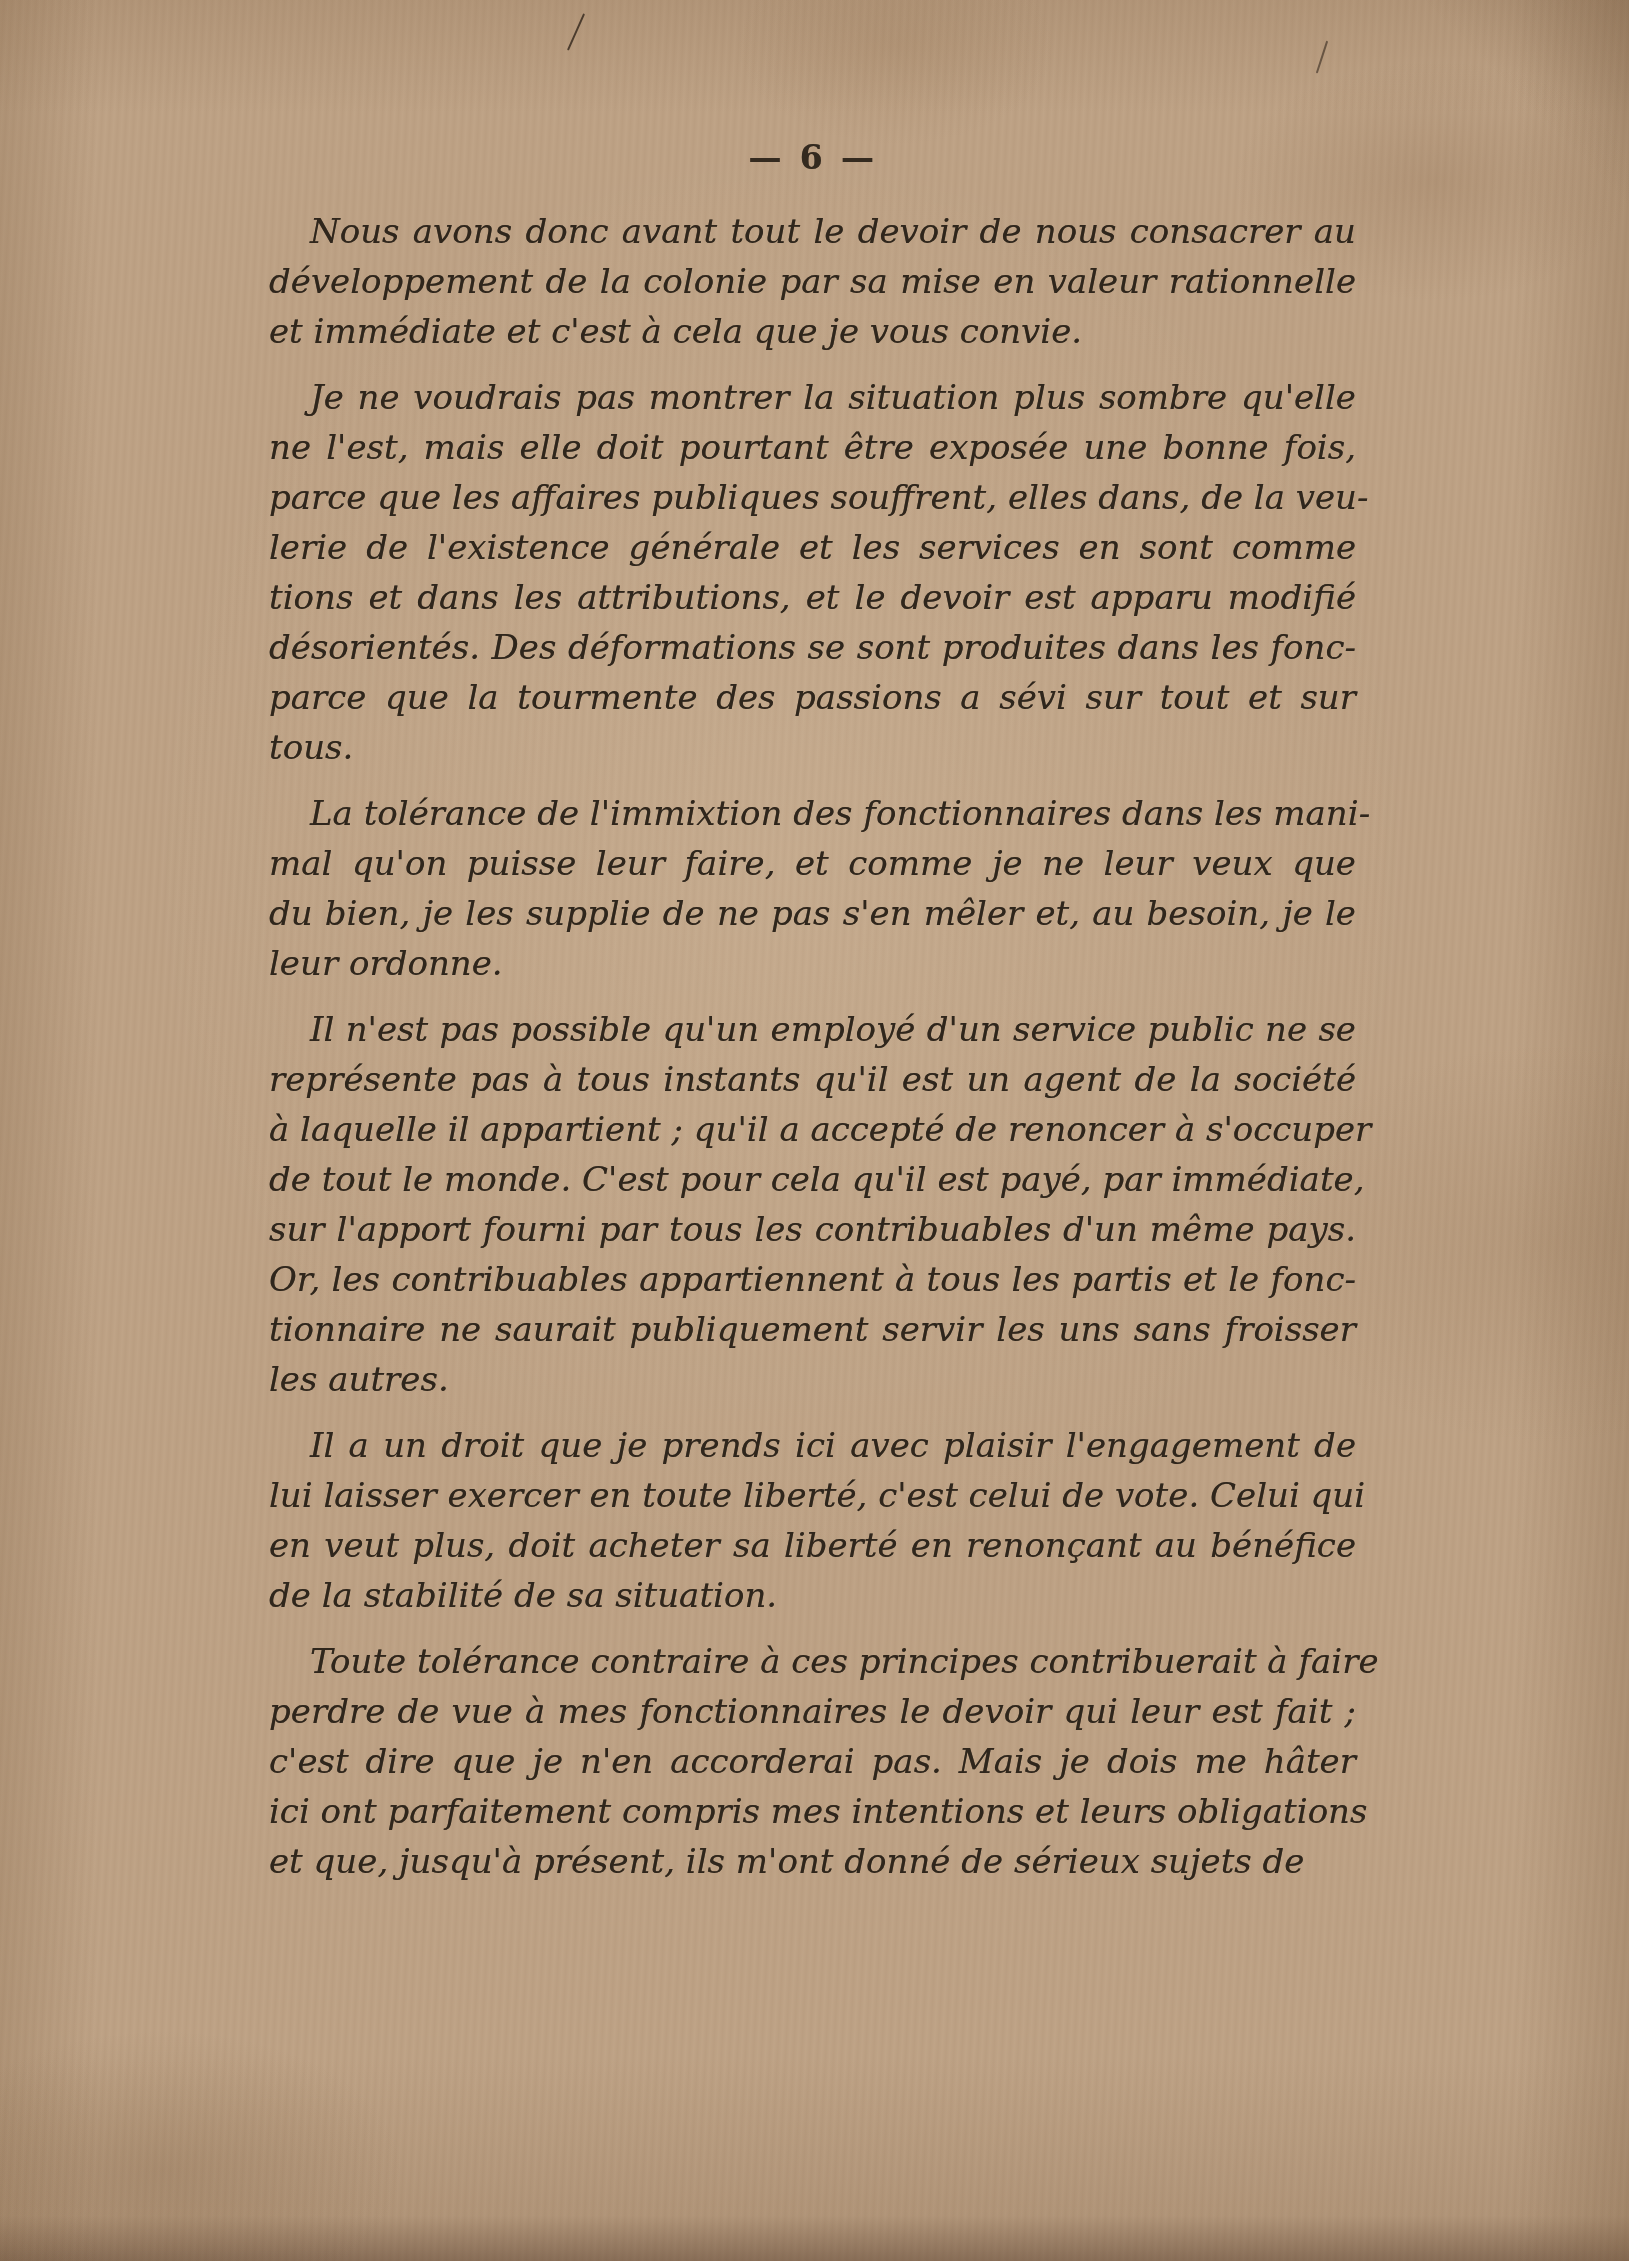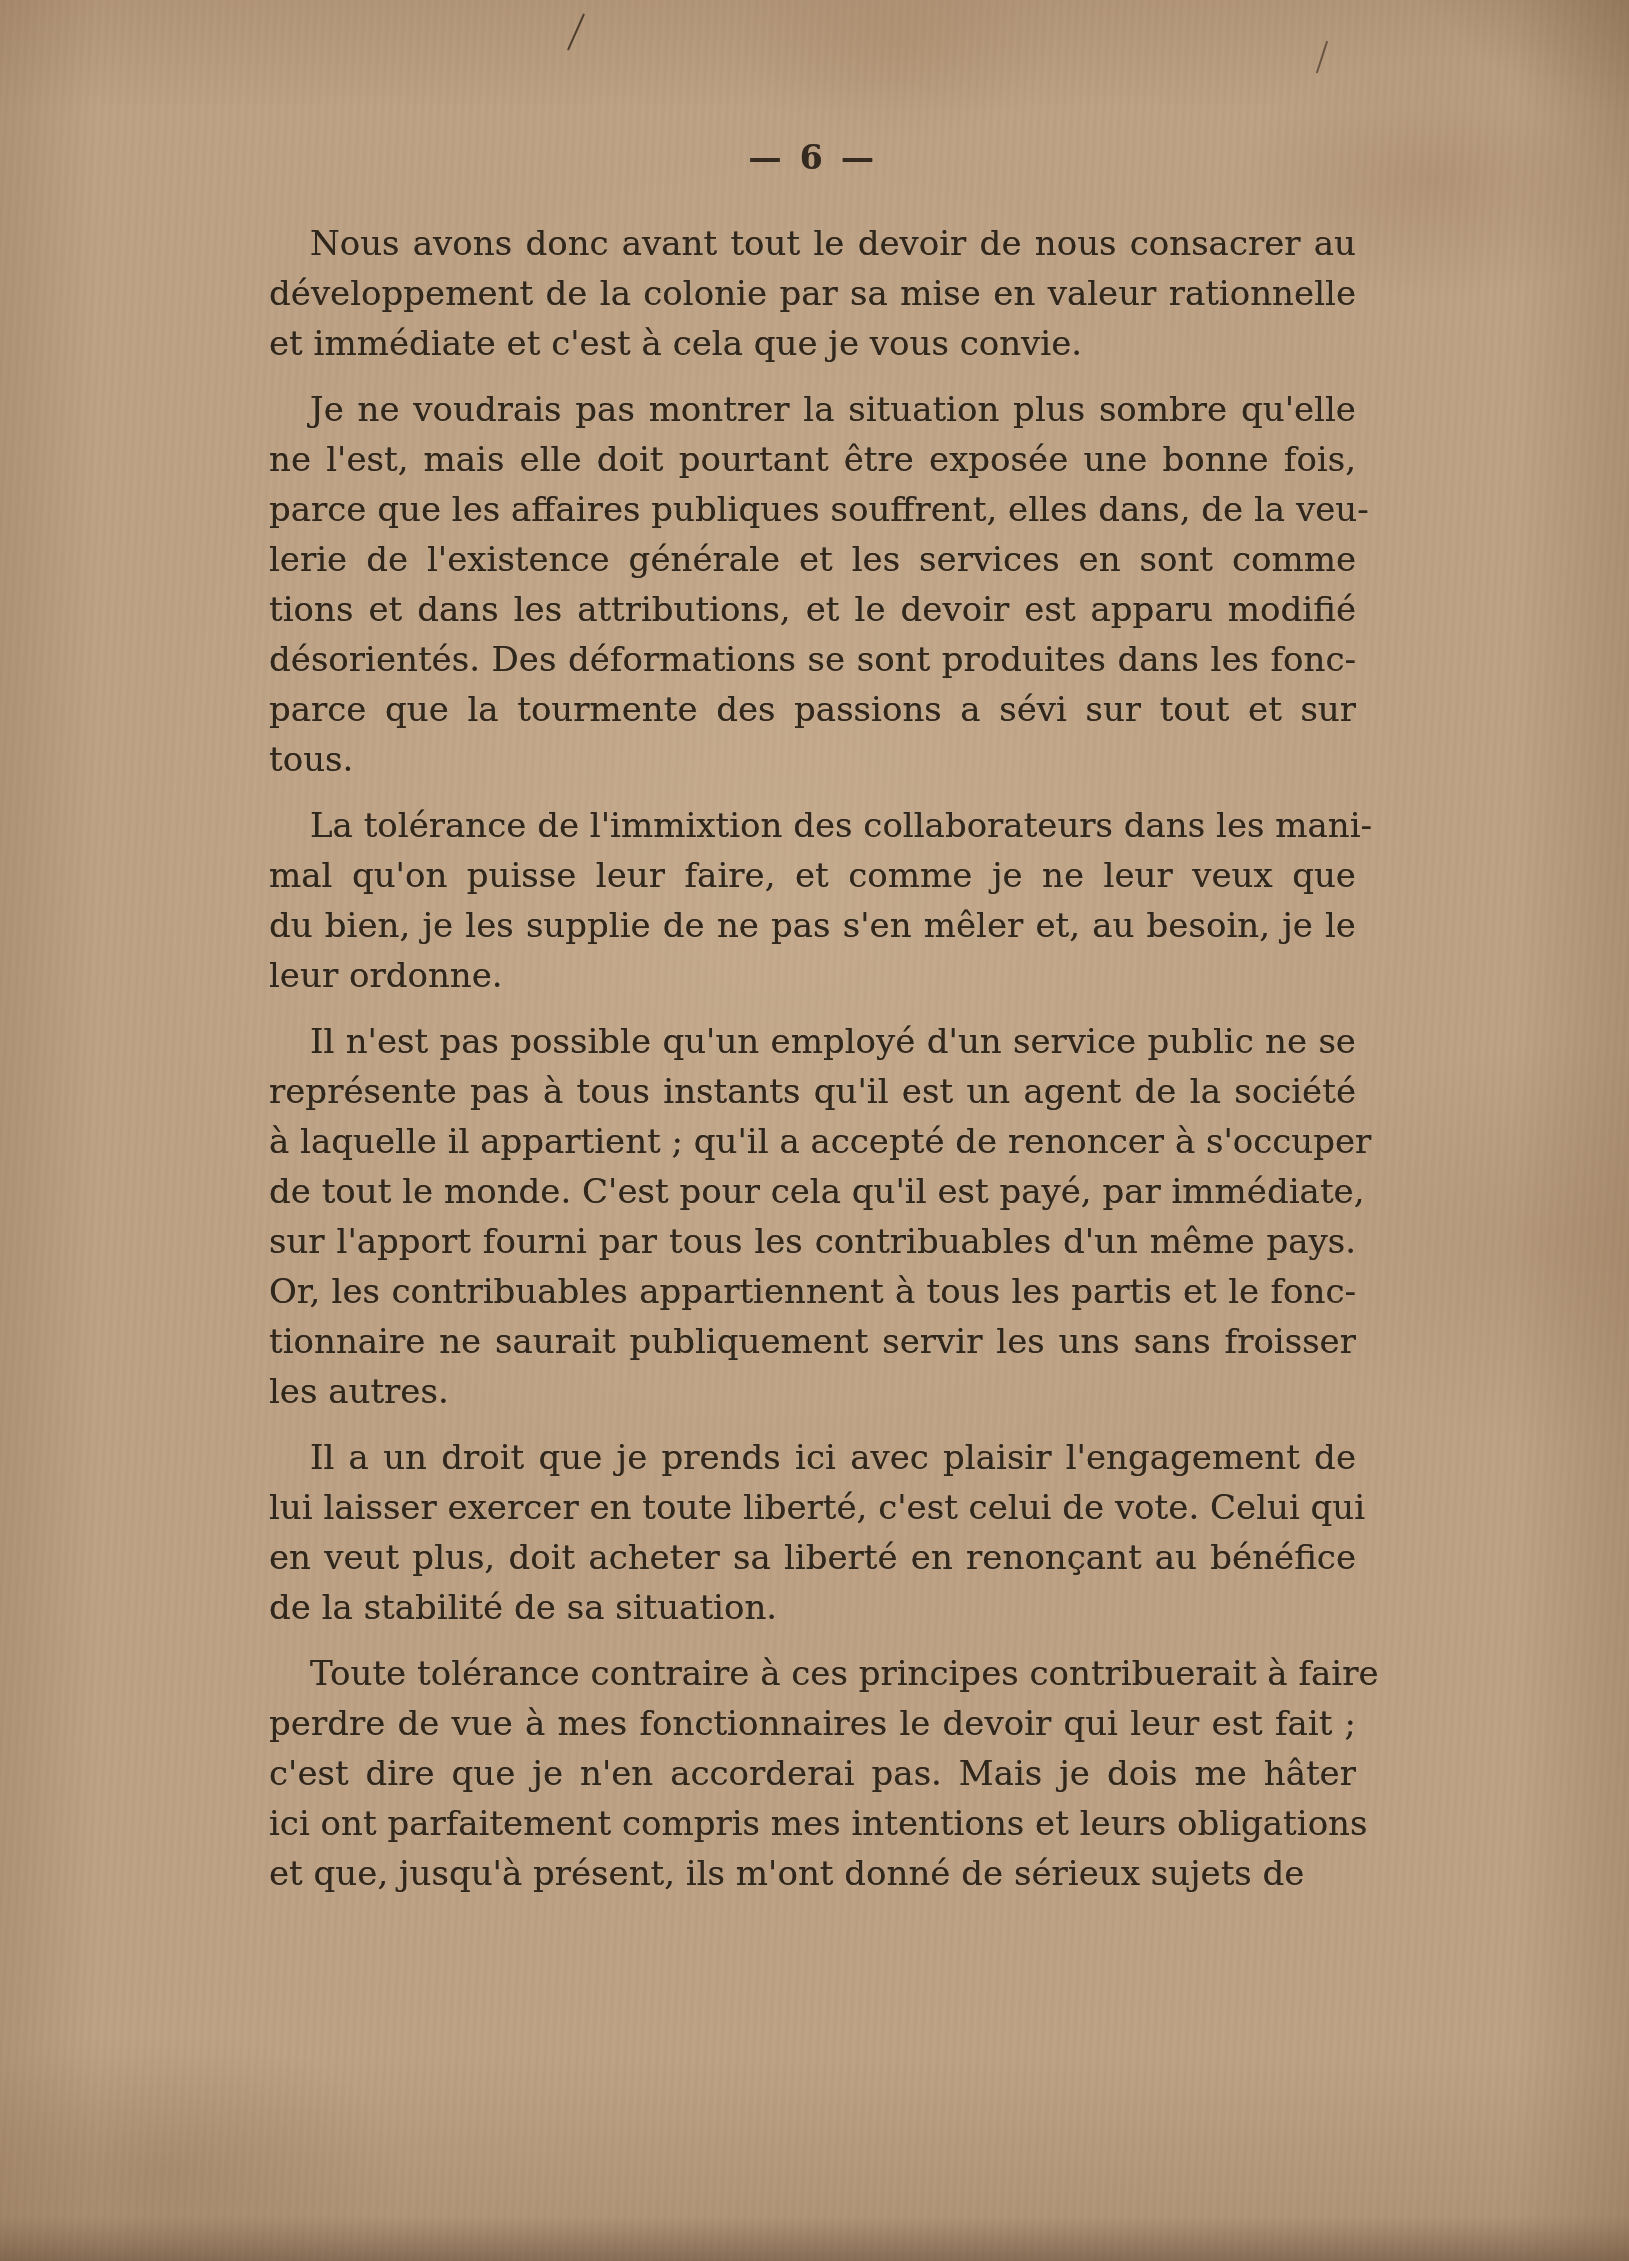--- a/index.html
+++ b/index.html
@@ -50,22 +50,23 @@
     position: absolute;
     top: 202px;
     left: 269px;
     width: 1087px;
     font-size: 34px;
     line-height: 50px;
     text-shadow: 0 0 0.6px rgba(47,38,28,0.55);
   }
 
   .para {
-    margin: 16px 0 16px 0;
+    margin: 4px 0 16px 0;
     padding: 0;
+    font-style: italic;
   }
 
   .line {
     display: block;
     text-align: justify;
     text-align-last: justify;
     white-space: nowrap;
   }
   .line.first {
     text-indent: 41px;
@@ -124,21 +125,21 @@
       <span class="line first">Je ne voudrais pas montrer la situation plus sombre qu'elle</span>
       <span class="line">ne l'est, mais elle doit pourtant être exposée une bonne fois,</span>
       <span class="line">parce que les affaires publiques souffrent, elles dans, de la veu-</span>
       <span class="line">lerie de l'existence générale et les services en sont comme</span>
       <span class="line">tions et dans les attributions, et le devoir est apparu modifié</span>
       <span class="line">désorientés. Des déformations se sont produites dans les fonc-</span>
       <span class="line last">parce que la tourmente des passions a sévi sur tout et sur tous.</span>
     </p>
 
     <p class="para">
-      <span class="line first">La tolérance de l'immixtion des collaborateurs dans les mani-</span>
+      <span class="line first">La tolérance de l'immixtion des fonctionnaires dans les mani-</span>
       <span class="line">mal qu'on puisse leur faire, et comme je ne leur veux que</span>
       <span class="line">du bien, je les supplie de ne pas s'en mêler et, au besoin, je le</span>
       <span class="line last">leur ordonne.</span>
     </p>
 
     <p class="para">
       <span class="line first">Il n'est pas possible qu'un employé d'un service public ne se</span>
       <span class="line">représente pas à tous instants qu'il est un agent de la société</span>
       <span class="line">à laquelle il appartient ; qu'il a accepté de renoncer à s'occuper</span>
       <span class="line">de tout le monde. C'est pour cela qu'il est payé, par immédiate,</span>

